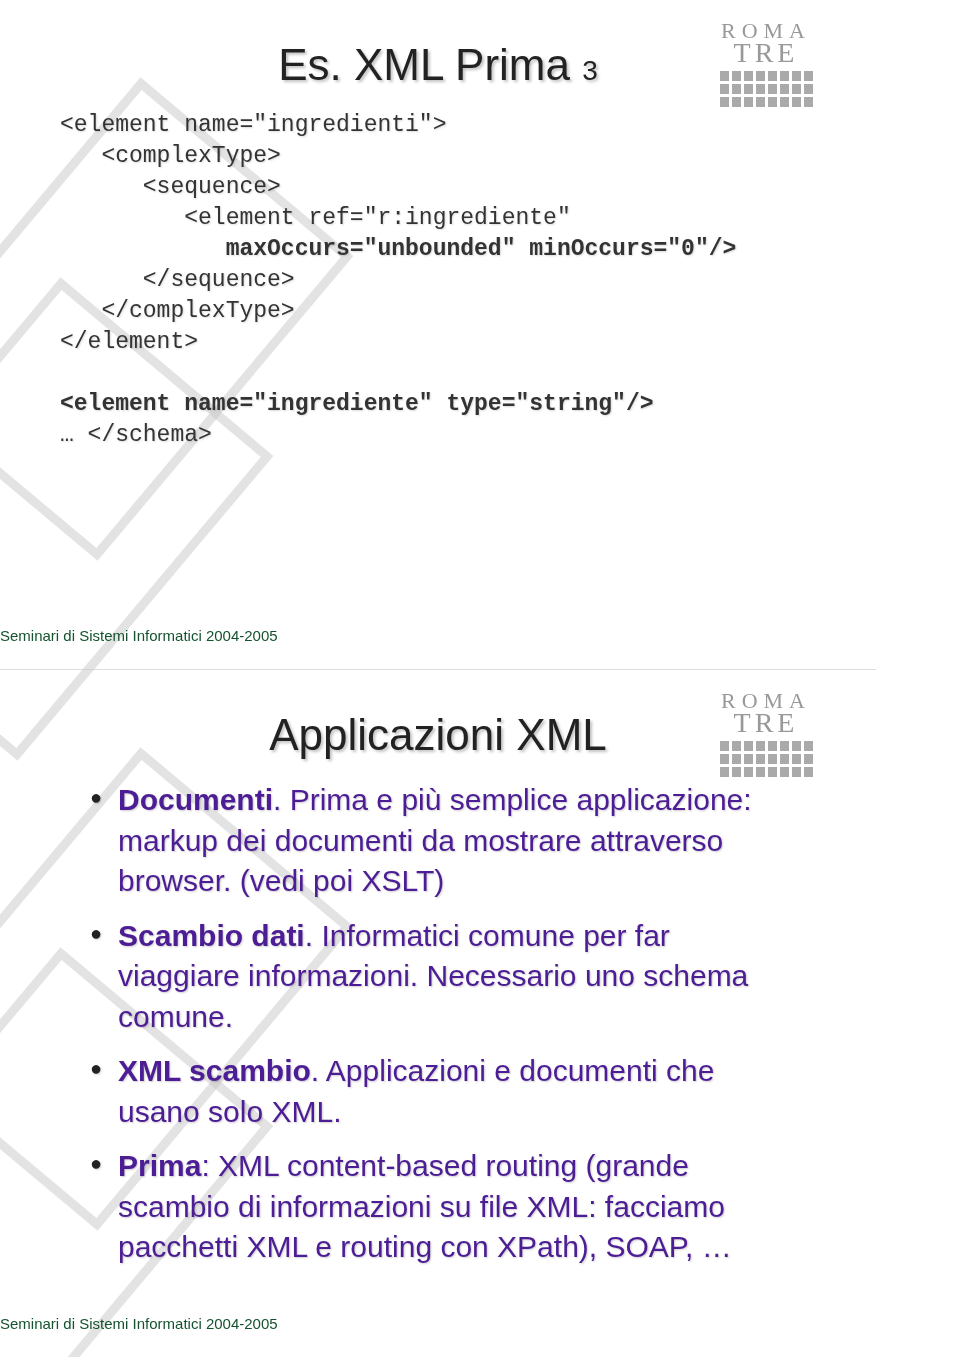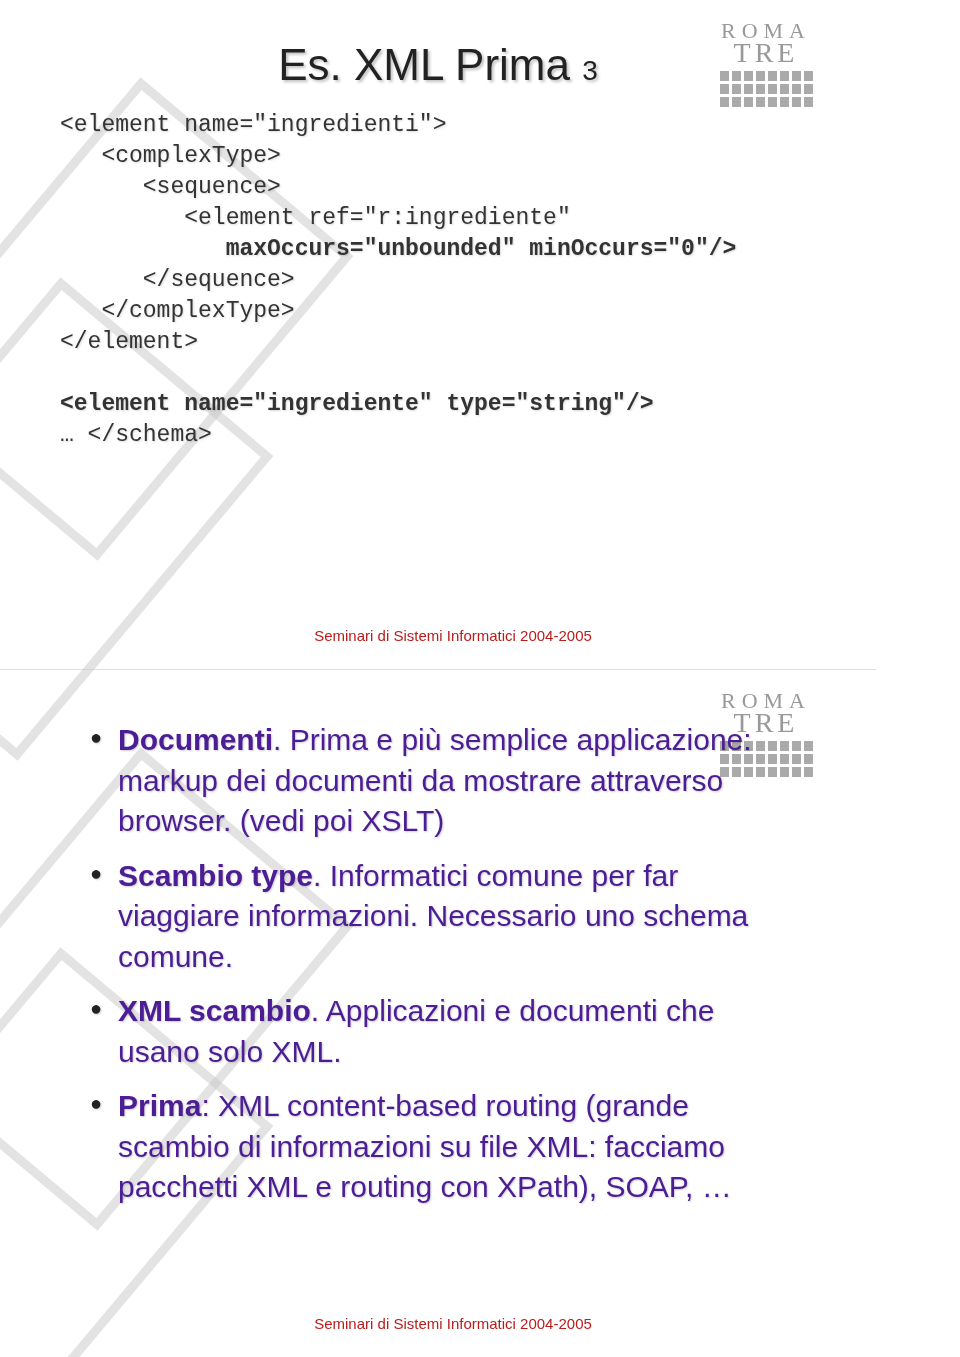--- a/index.html
+++ b/index.html
@@ -81,25 +81,24 @@
     position: absolute;
     border: 9px solid rgba(200,200,200,0.5);
     transform: rotate(40deg);
     z-index: 1;
   }
   .wm1 { width: 260px; height: 380px; top: 120px; left: -20px; }
   .wm2 { width: 260px; height: 380px; top: 320px; left: -100px; }
   .footer {
     position: absolute;
     bottom: 25px;
-    left: 15px;
+    left: 0;
     width: 100%;
-    text-align: center;
     font-size: 15px;
-    color: #b91c1c;
+    color: #14532d;
     z-index: 5;
   }
   ul.bullets {
     list-style: none;
     padding: 0;
     margin: 10px 30px 0 30px;
     position: relative;
     z-index: 5;
   }
   ul.bullets li {
@@ -219,22 +218,23 @@
           <div class="bar"></div>
           <div class="bar"></div>
           <div class="bar"></div>
           <div class="bar"></div>
           <div class="bar"></div>
           <div class="bar"></div>
         </div>
     </div>
   </div>
 
+  <h1>Applicazioni XML</h1>
 
   <ul class="bullets">
     <li><span class="b">Documenti</span><span>. Prima e più semplice applicazione: markup dei documenti da mostrare attraverso browser. (vedi poi XSLT)</span></li>
-    <li><span class="b">Scambio type</span><span>. Informatici comune per far viaggiare informazioni. Necessario uno schema comune.</span></li>
+    <li><span class="b">Scambio dati</span><span>. Informatici comune per far viaggiare informazioni. Necessario uno schema comune.</span></li>
     <li><span class="b">XML scambio</span><span>. Applicazioni e documenti che usano solo XML.</span></li>
     <li><span class="b">Prima</span><span>: XML content-based routing (grande scambio di informazioni su file XML: facciamo pacchetti XML e routing con XPath), SOAP, …</span></li>
   </ul>
 
   <div class="footer">Seminari di Sistemi Informatici 2004-2005</div>
 </div>
 
 </body></html>

